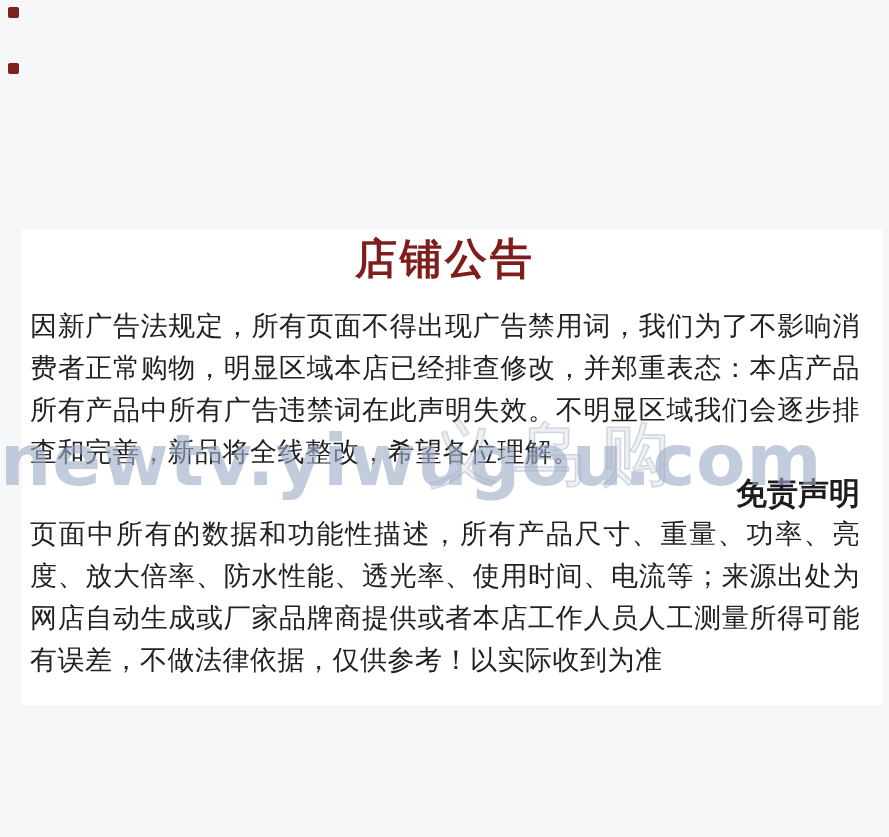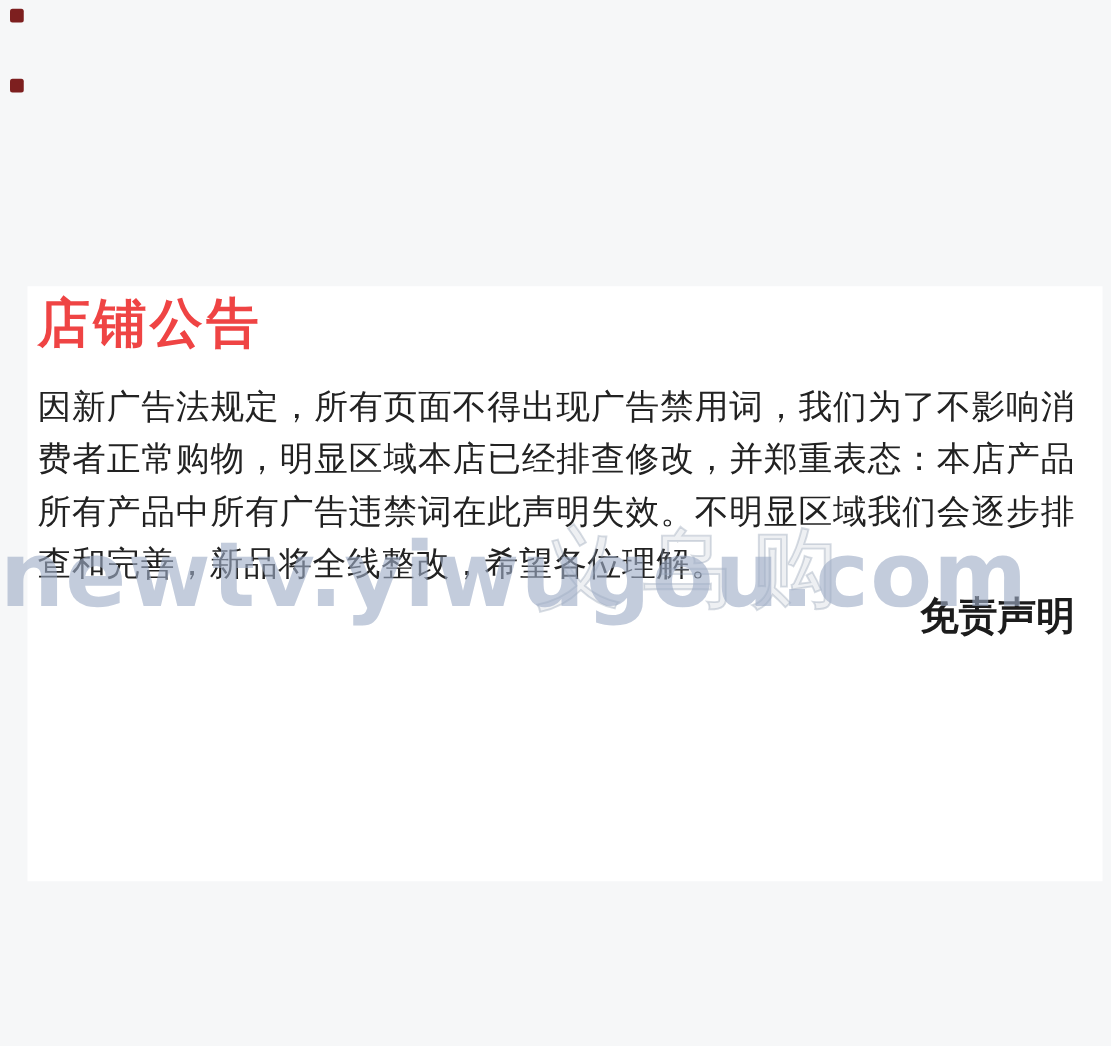--- a/index.html
+++ b/index.html
@@ -35,22 +35,22 @@
     padding: 0 22px 0 8px;
     z-index: 2;
   }
   .title {
     margin: 0;
     padding-top: 5px;
     font-size: 42px;
     line-height: 50px;
     font-weight: 700;
     letter-spacing: 3px;
-    text-align: left;
-    color: #ef4444;
+    text-align: center;
+    color: #7f1d1d;
   }
   .body-text {
     margin: 21px 0 0 0;
     font-size: 27px;
     line-height: 42px;
     text-align: justify;
     color: #222222;
     letter-spacing: 0.5px;
   }
   .disclaimer-heading {
@@ -101,19 +101,20 @@
   <span class="mark mark1"></span>
   <span class="mark mark2"></span>
 
   <div class="panel">
     <h1 class="title">店铺公告</h1>
 
     <p class="body-text">因新广告法规定，所有页面不得出现广告禁用词，我们为了不影响消费者正常购物，明显区域本店已经排查修改，并郑重表态：本店产品所有产品中所有广告违禁词在此声明失效。不明显区域我们会逐步排查和完善，新品将全线整改，希望各位理解。</p>
 
     <h2 class="disclaimer-heading">免责声明</h2>
 
+    <p class="body-text second">页面中所有的数据和功能性描述，所有产品尺寸、重量、功率、亮度、放大倍率、防水性能、透光率、使用时间、电流等；来源出处为网店自动生成或厂家品牌商提供或者本店工作人员人工测量所得可能有误差，不做法律依据，仅供参考！以实际收到为准</p>
   </div>
 
   <div class="wm-cn">义乌购</div>
 
   <div class="wm">newtv.yiwugou.com</div>
 
 </div>
 
 </body></html>

